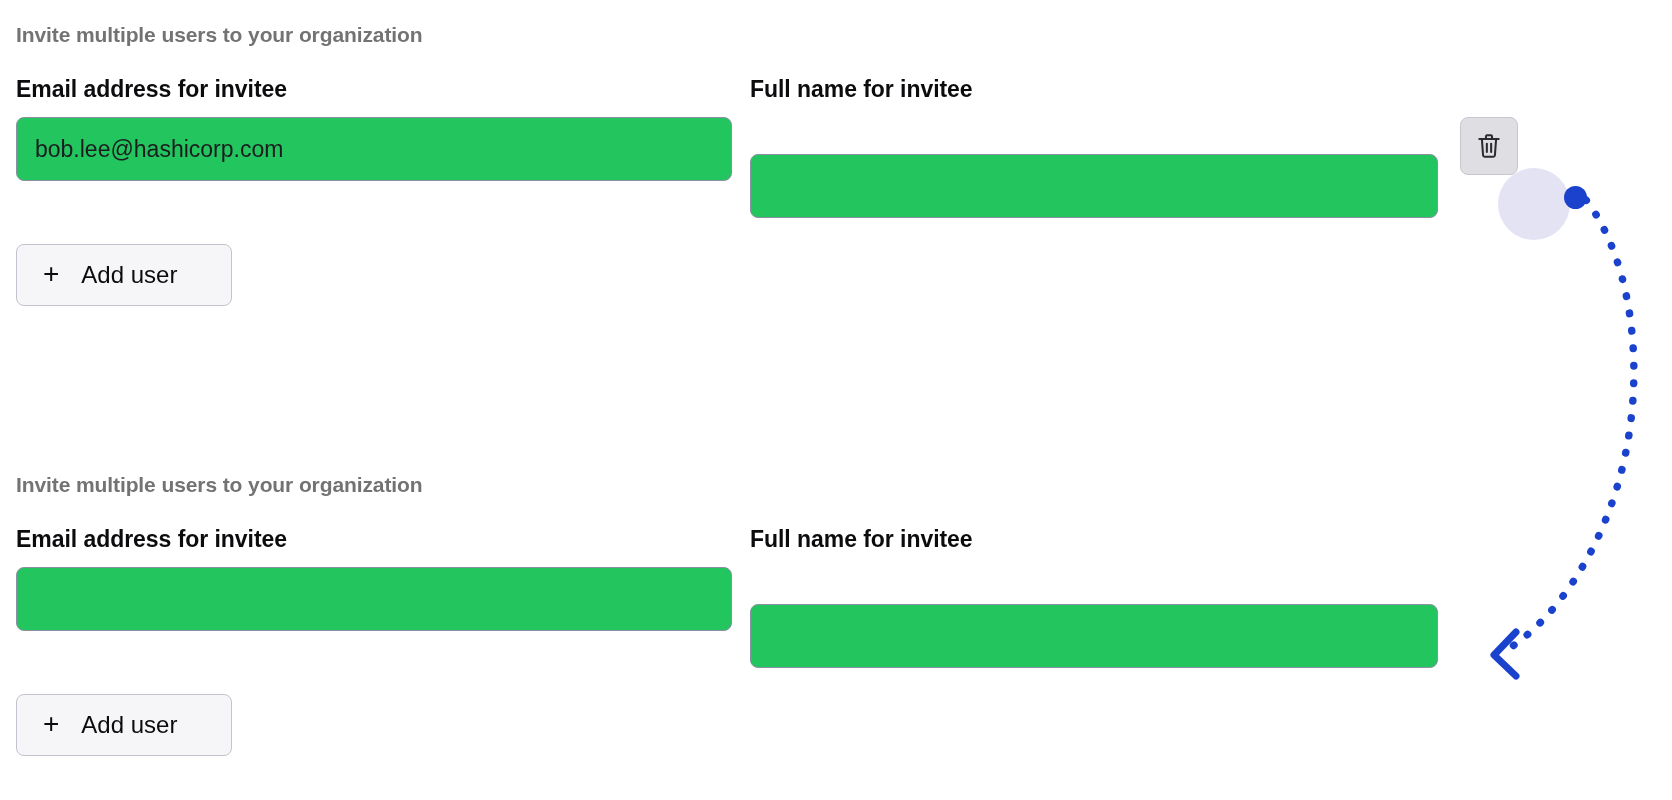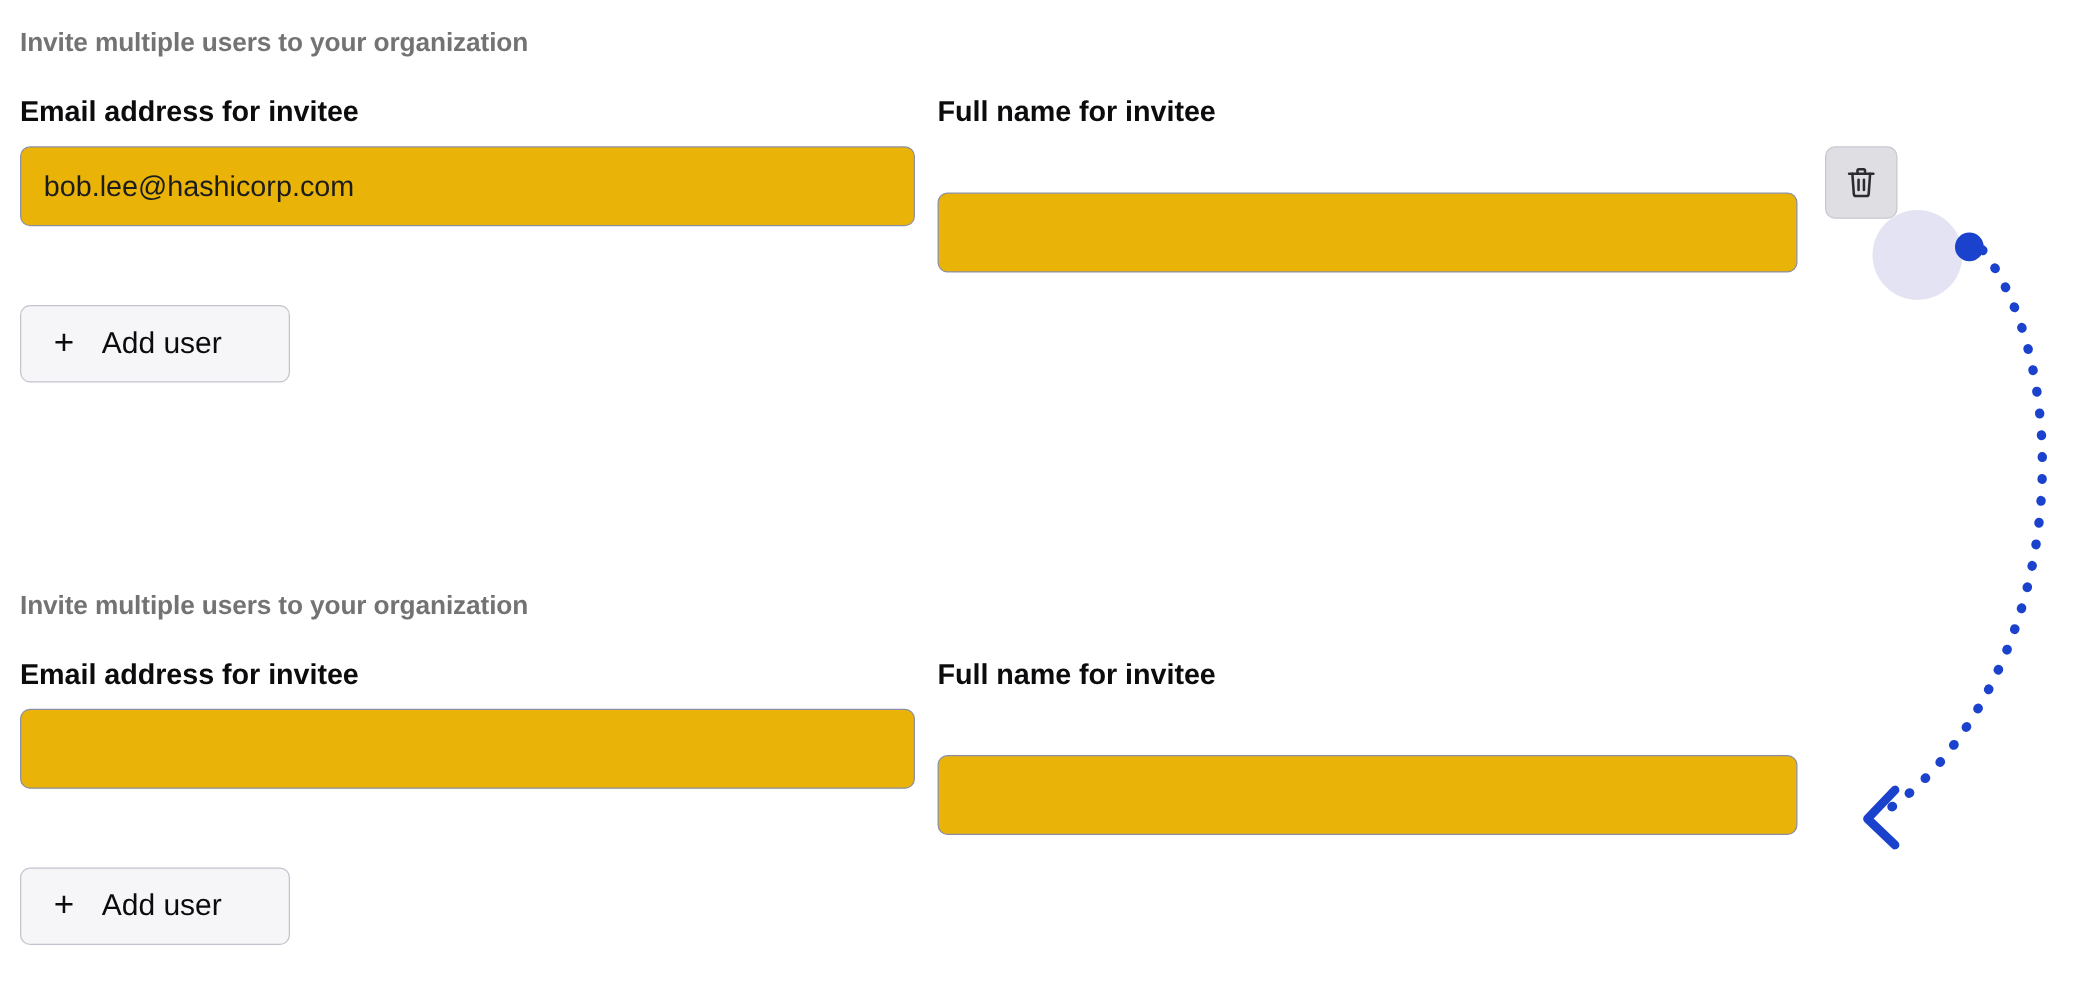--- a/index.html
+++ b/index.html
@@ -69,21 +69,21 @@
 
   .text-input {
     display: block;
     width: 100%;
     height: 64px;
     padding: 0 18px;
     font-family: inherit;
     font-size: 23px;
     line-height: 64px;
     color: #1c1c1f;
-    background: #eab308;
+    background: #22c55e;
     border: 1.6px solid #8c90a4;
     border-radius: 8px;
     outline: none;
   }
   .text-input::placeholder { color: #8c90a4; }
 
   
   .delete-btn-wrap {
     margin-left: 22px;
     padding-top: 41px; 

